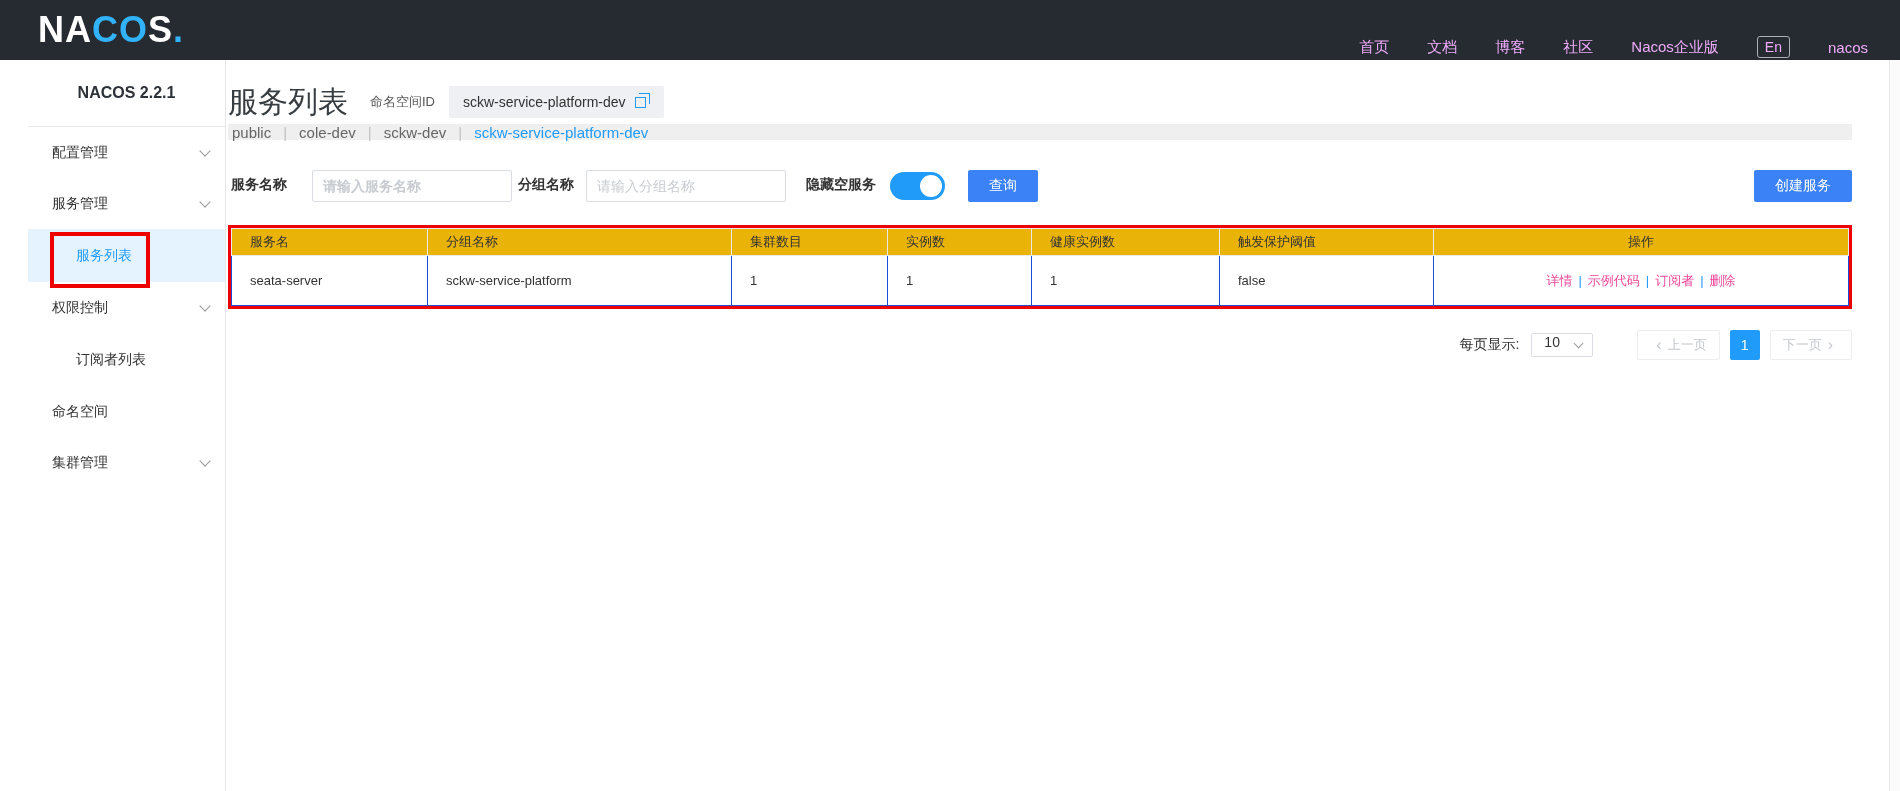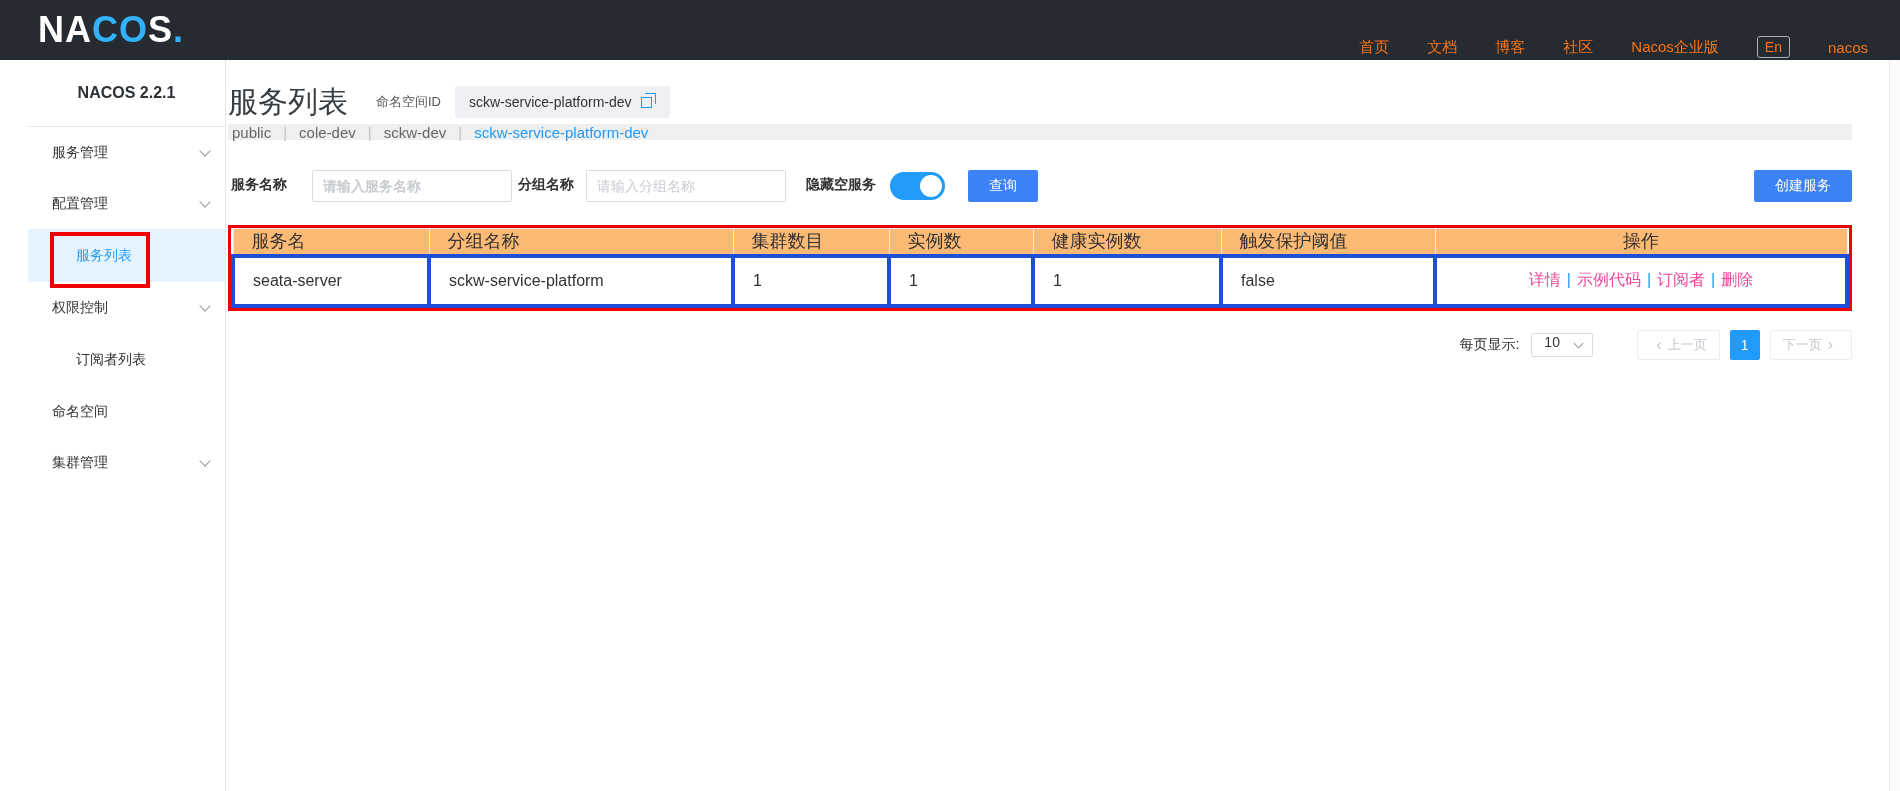--- a/index.html
+++ b/index.html
@@ -8,21 +8,21 @@
 
   
   .navbar { position:absolute; left:0; top:0; width:1900px; height:60px;
     background:#252b31; display:flex; align-items:center; }
   .logo { position:absolute; left:38px; top:0; height:60px; display:flex; align-items:center;
     font-size:36px; font-weight:bold; letter-spacing:1px; cursor:pointer; }
   .logo .w { color:#ffffff; }
   .logo .b { color:#31b2f9; }
   .nav-menu { position:absolute; right:32px; top:0; height:60px; display:flex;
     align-items:center; gap:38px; }
-  .nav-item { color:#f97316; font-size:15px; cursor:pointer; white-space:nowrap;margin-top:34px; }
+  .nav-item { color:#f0abfc; font-size:15px; cursor:pointer; white-space:nowrap;margin-top:34px; }
   .lang-box { border:1px solid #aab0b5; border-radius:3px; padding:2px 7px; font-size:14px; }
 
   
   .sidebar { position:absolute; left:0; top:60px; width:198px; height:731px;
     background:#fff; border-right:1px solid #e6e6e6;margin-left:28px; }
   .sidebar-version { height:67px; display:flex; align-items:center; justify-content:center;
     font-size:16px; font-weight:bold; color:#2d3238; border-bottom:1px solid #e8e8e8; }
   .menu-item { position:relative; height:51px; display:flex; align-items:center;
     padding-left:24px; font-size:14px; color:#333; cursor:pointer; }
   .menu-item.sub { padding-left:48px; height:53px; }
@@ -30,21 +30,21 @@
   .chev { position:absolute; right:16px; top:50%; width:8px; height:8px; margin-top:-6px;
     border-right:1px solid #999; border-bottom:1px solid #999; transform:rotate(45deg); }
   .sidebar-annotation { position:absolute; left:22px; top:172px; width:100px; height:56px;
     border:4px solid #ee0000; pointer-events:none; }
 
   
   .content { position:absolute; left:228px; top:60px; width:1624px; height:731px; }
 
   .title-row { position:absolute; left:0; top:22px; height:40px; display:flex; align-items:center; }
   .page-title { font-size:30px; font-weight:500; color:#373d41; }
-  .ns-id-label { margin-left:28px; font-size:13px; color:#555; }
+  .ns-id-label { margin-left:22px; font-size:13px; color:#555; }
   .ns-chip { margin-left:14px; height:32px; background:#eef0f4; border-radius:2px;
     display:flex; align-items:center; padding:0 14px; font-size:14px; color:#333; }
   .copy-icon { position:relative; width:11px; height:11px; margin-left:9px; margin-right:4px;
     border:1px solid #209bfa; display:inline-block; cursor:pointer; }
   .copy-icon::after { content:""; position:absolute; left:3px; top:-5px; width:10px; height:10px;
     border-top:1px solid #209bfa; border-right:1px solid #209bfa; }
 
   .ns-bar { position:absolute; left:0; top:64px; width:1624px; height:16px; background:#efefef;
     display:flex; align-items:center; padding-left:4px; font-size:15px; color:#666; }
   .ns-bar .sep { margin:0 12px; color:#c2c2c2; }
@@ -63,24 +63,24 @@
     background:#fff; border-radius:50%; }
   .btn { position:absolute; top:2px; height:32px; background:#3b82f6; color:#fff;
     border:none; border-radius:2px; font-size:14px; cursor:pointer;
     font-family:"Liberation Sans","DejaVu Sans",sans-serif; }
   .btn-query { left:740px; width:70px; }
   .btn-create { right:0; width:98px; }
 
   .table-annotation { position:absolute; left:0; top:165px; width:1624px;
     border:3px solid #ee0000; }
   table.svc { width:100%; border-collapse:collapse; table-layout:fixed; background:#fff; }
-  table.svc th { height:27px; background:#fdba74; font-size:18px; font-weight:normal; color:#333;
+  table.svc th { height:27px; background:#eab308; font-size:13px; font-weight:normal; color:#333;
     text-align:left; padding-left:18px; border:1px solid #e8eaed; }
-  table.svc td { height:50px; font-size:16px; color:#333; padding-left:18px;
-    border:4px solid #1d4ed8; background:#fff; }
+  table.svc td { height:50px; font-size:13px; color:#333; padding-left:18px;
+    border:1px solid #1d4ed8; background:#fff; }
   table.svc th.c-op, table.svc td.c-op { text-align:center; padding-left:0; }
   .op-link { color:#ec4899; cursor:pointer; }
   .op-sep { color:#209bfa; margin:0 6px; }
 
   .pagination { position:absolute; top:270px; right:0; height:30px; display:flex;
     align-items:center; font-size:14px; color:#333; }
   .psize-box { position:relative; margin-left:12px; width:62px; height:24px;
     border:1px solid #d9dde3; border-radius:2px; display:flex; align-items:flex-start;
     padding-left:12px; cursor:pointer; background:#fff; }
   .psize-box .chev { right:10px; width:7px; height:7px; margin-top:-5px; }
@@ -115,25 +115,25 @@
     <span class="nav-item">Nacos企业版</span>
     <span class="nav-item lang-box">En</span>
     <span class="nav-item">nacos</span>
   </div>
 </div>
 
 <div class="sidebar">
   <div class="sidebar-version">NACOS 2.2.1</div>
 
   <div class="menu-item">
+    <span>配置管理</span>
+    <span class="chev"></span>
+  </div>
+  <div class="menu-item">
     <span>服务管理</span>
-    <span class="chev"></span>
-  </div>
-  <div class="menu-item">
-    <span>配置管理</span>
     <span class="chev"></span>
   </div>
   <div class="menu-item sub active">
     <span>服务列表</span>
   </div>
   <div class="menu-item">
     <span>权限控制</span>
     <span class="chev"></span>
   </div>
   <div class="menu-item sub">

